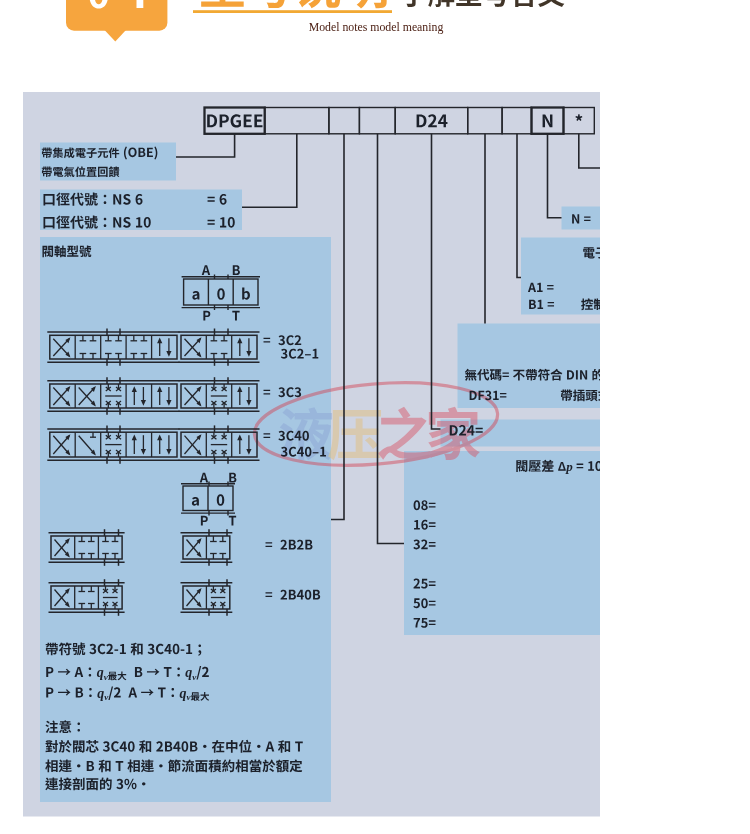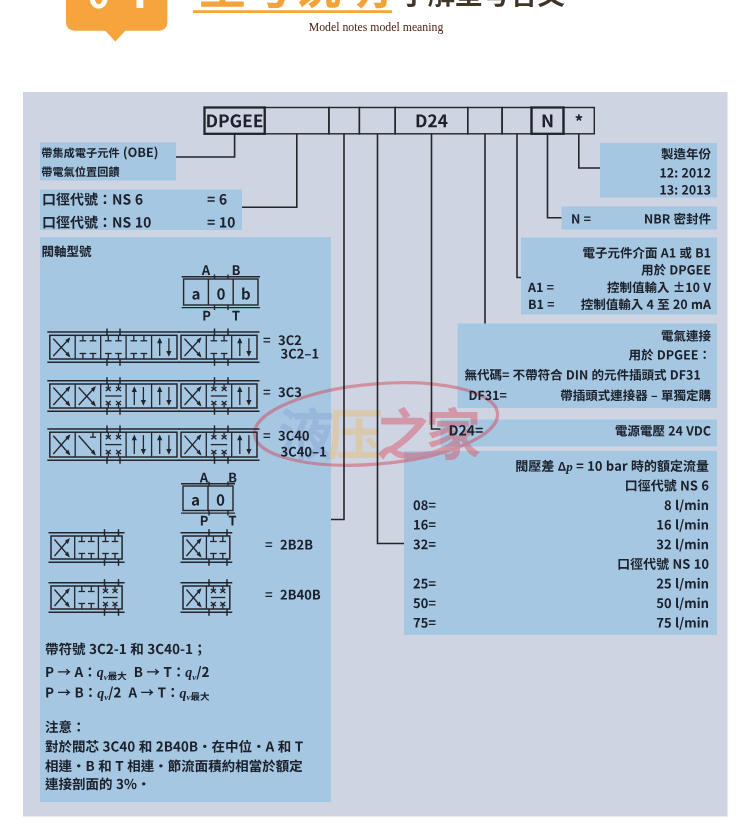--- a/index.html
+++ b/index.html
@@ -1,14 +1,14 @@
 <!DOCTYPE html>
 <html><head><meta charset="utf-8"><style>
 html,body{margin:0;padding:0;background:#ffffff}
-#page{position:relative;width:750px;height:834px;overflow:hidden;background:#ffffff}
+#page{position:relative;width:600px;height:834px;overflow:hidden;background:#ffffff}
 .f{fill:#23252b;stroke:none}
 </style></head><body>
 <div id="page">
 <svg width="750" height="834" viewBox="0 0 750 834">
 
 <defs>
 <path id="g6db2" d="M30 490C85 457 158 406 192 372L264 464C228 497 153 542 100 571ZM36 -14 142 -79C185 18 229 133 265 239L170 304C130 188 76 64 36 -14ZM79 754C132 718 201 664 232 627L297 700V636H419C384 536 314 408 236 331C259 313 295 277 313 255C330 273 347 293 364 314V-89H469V-3C492 -25 522 -65 537 -92C606 -56 668 -11 723 45C776 -10 836 -56 903 -90C920 -61 956 -17 982 5C912 34 848 77 793 129C866 232 920 363 948 525L877 550L858 546H712L737 613L644 636H965V750H700C688 783 669 823 651 854L542 824C553 802 564 775 574 750H297V727C260 761 199 804 153 833ZM442 636H627C599 536 541 414 469 330V478C493 522 514 568 532 611ZM670 453H823C815 421 804 390 793 360C760 386 710 419 666 445ZM562 278C588 226 618 176 651 130C598 73 537 29 469 -2V278C487 262 506 242 518 228C533 243 548 260 562 278ZM624 368 629 376C673 347 724 311 757 281C745 257 731 234 717 213C679 261 648 313 624 368Z"></path>
 <path id="g538b" d="M676 265C732 219 793 152 821 107L909 176C879 220 818 279 761 323ZM104 804V477C104 327 98 117 20 -27C48 -38 98 -73 119 -93C204 64 218 312 218 478V689H965V804ZM512 654V472H260V358H512V60H198V-54H953V60H635V358H916V472H635V654Z"></path>
 <path id="g4e4b" d="M249 157C192 157 113 103 41 26L128 -87C169 -23 214 44 246 44C267 44 301 11 344 -16C413 -57 492 -70 616 -70C716 -70 867 -64 938 -59C940 -27 960 36 972 68C876 54 723 45 621 45C515 45 431 52 368 90C570 223 778 422 904 610L812 670L789 664H553L615 699C591 742 539 812 501 862L393 804C422 762 460 707 484 664H92V546H698C590 410 419 256 255 156Z"></path>
 <path id="g5bb6" d="M408 824C416 808 425 789 432 770H69V542H186V661H813V542H936V770H579C568 799 551 833 535 860ZM775 489C726 440 653 383 585 336C563 380 534 422 496 458C518 473 539 489 557 505H780V606H217V505H391C300 455 181 417 67 394C87 372 117 323 129 300C222 325 320 360 407 405C417 395 426 384 435 373C347 314 184 251 59 225C81 200 105 159 119 133C233 168 381 233 481 296C487 284 492 271 496 258C396 174 203 88 45 52C68 26 94 -17 107 -47C240 -6 398 67 513 146C513 99 501 61 484 45C470 24 453 21 430 21C406 21 375 22 338 26C360 -7 370 -55 371 -88C401 -89 430 -90 453 -89C505 -88 537 -78 572 -42C624 2 647 117 619 237L650 256C700 119 780 12 900 -46C917 -16 952 30 979 52C864 98 784 199 744 316C789 346 834 379 874 410Z"></path>

